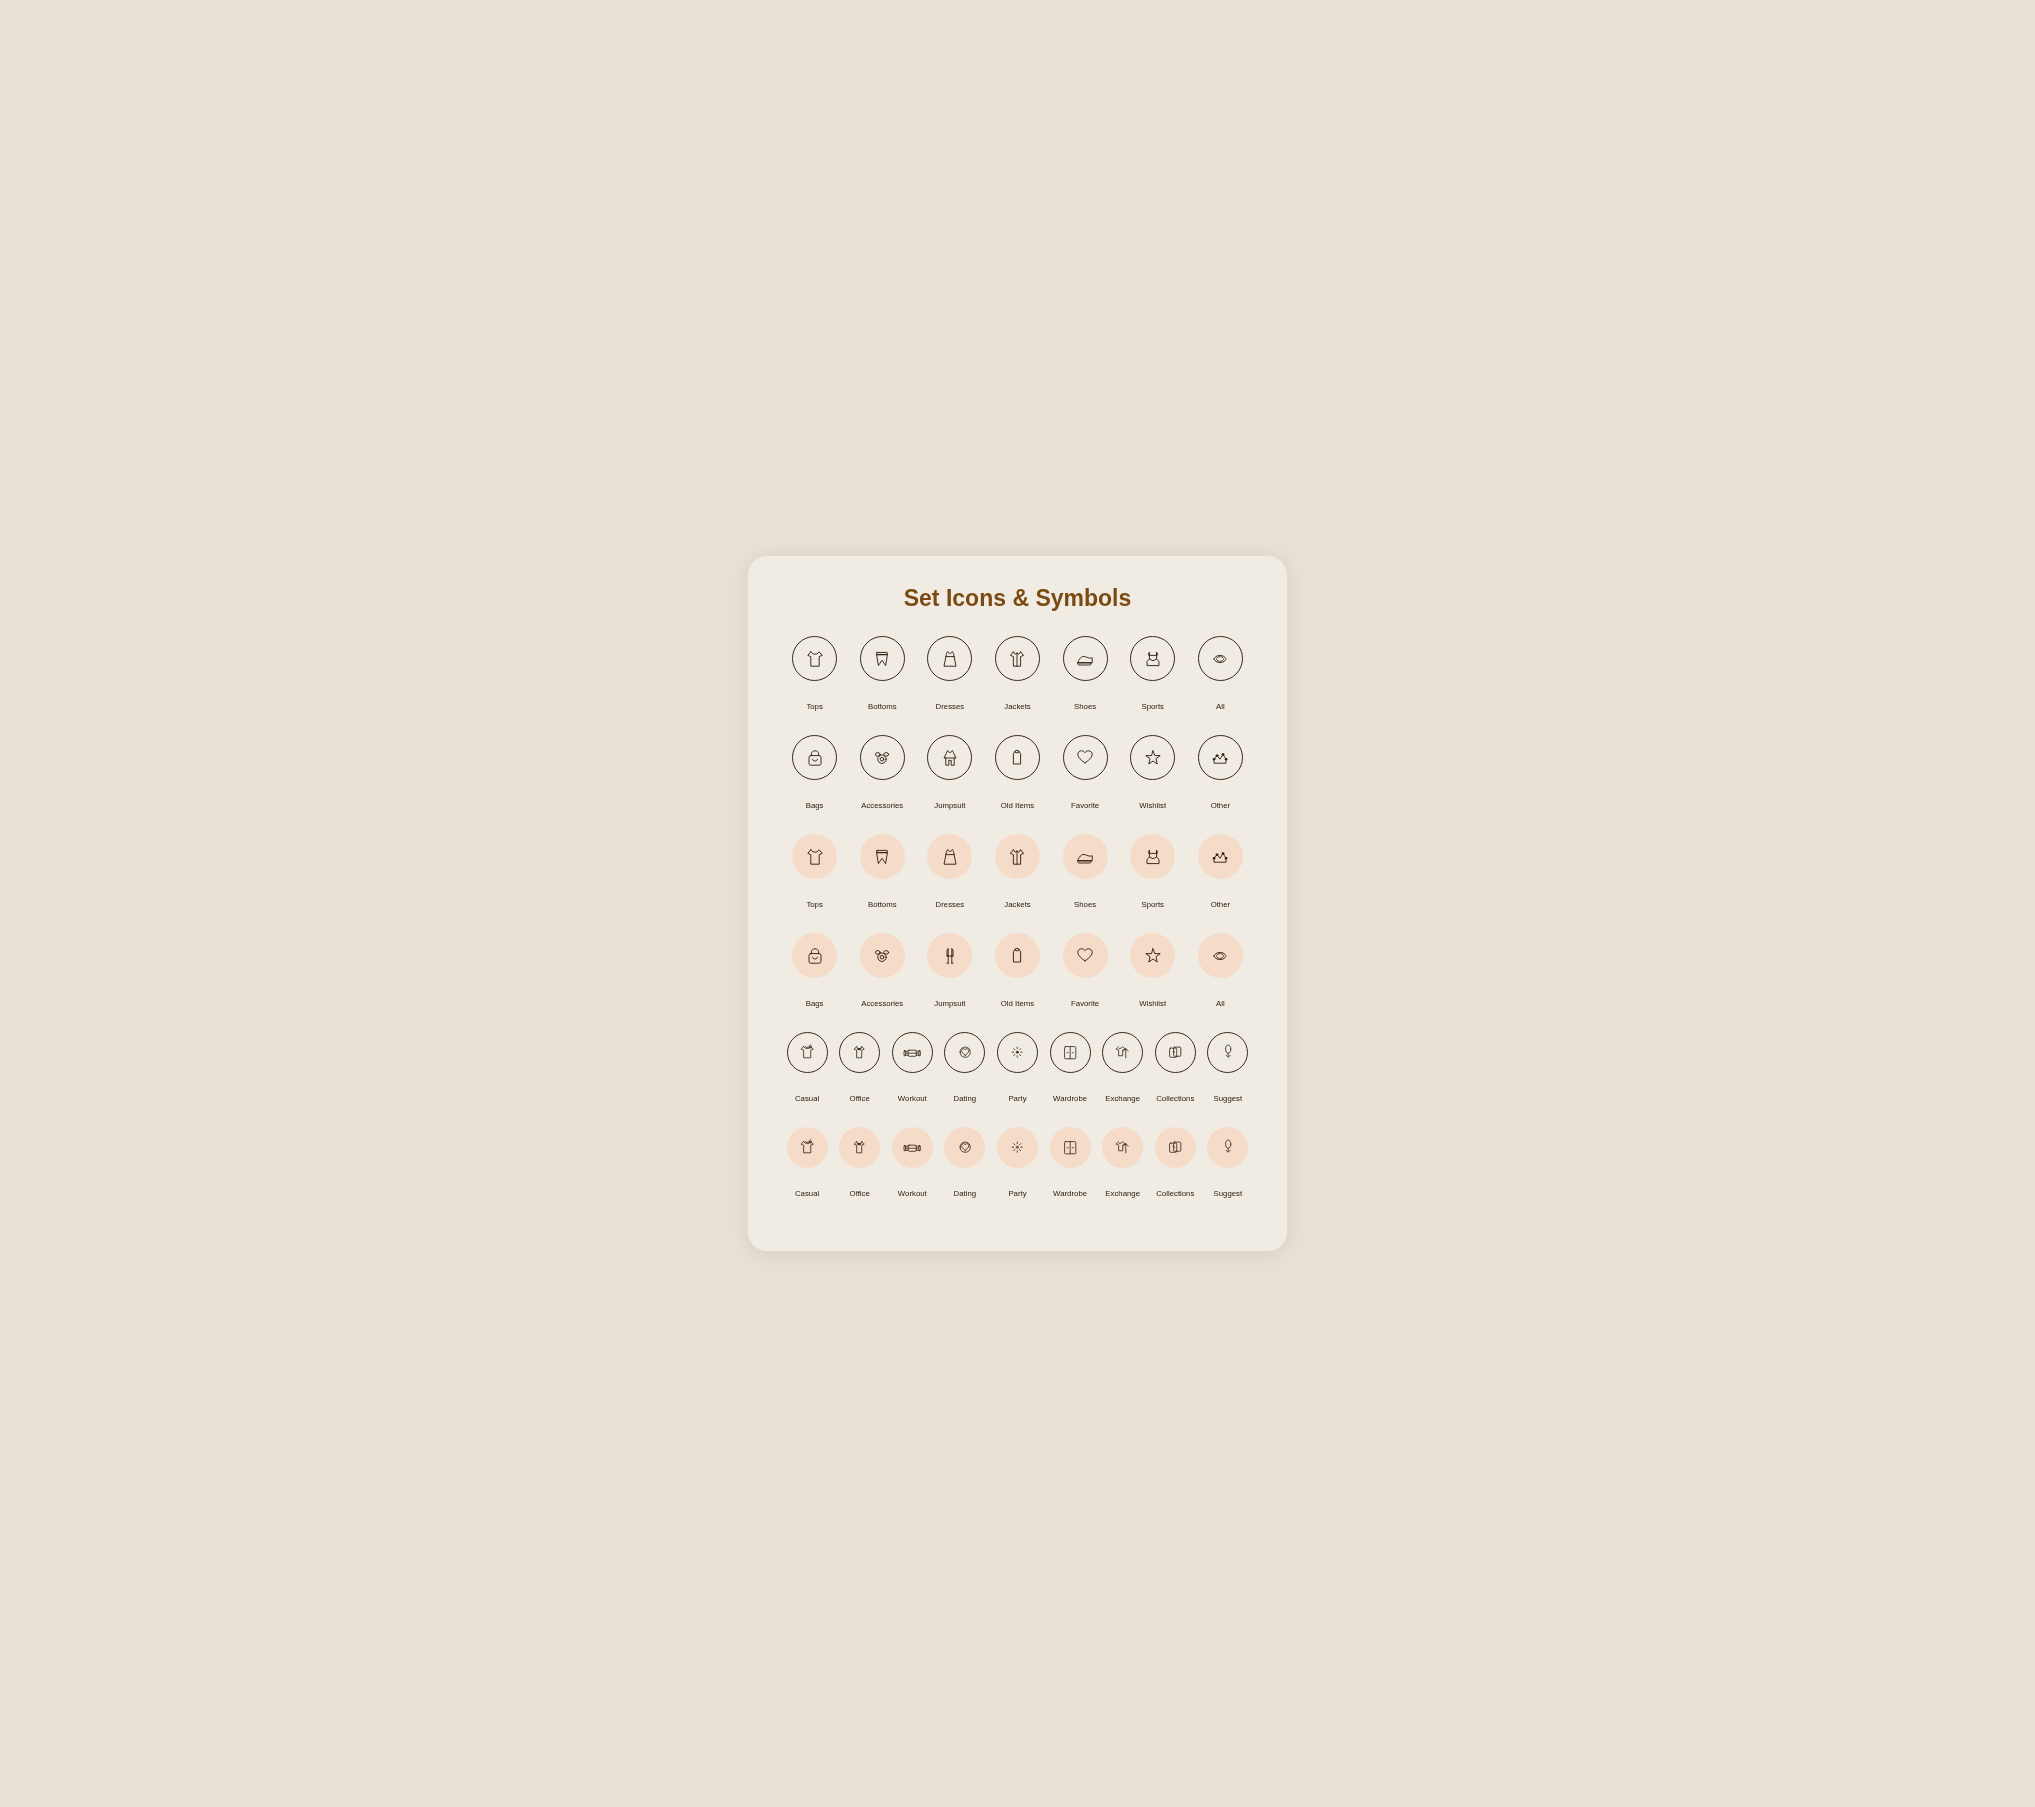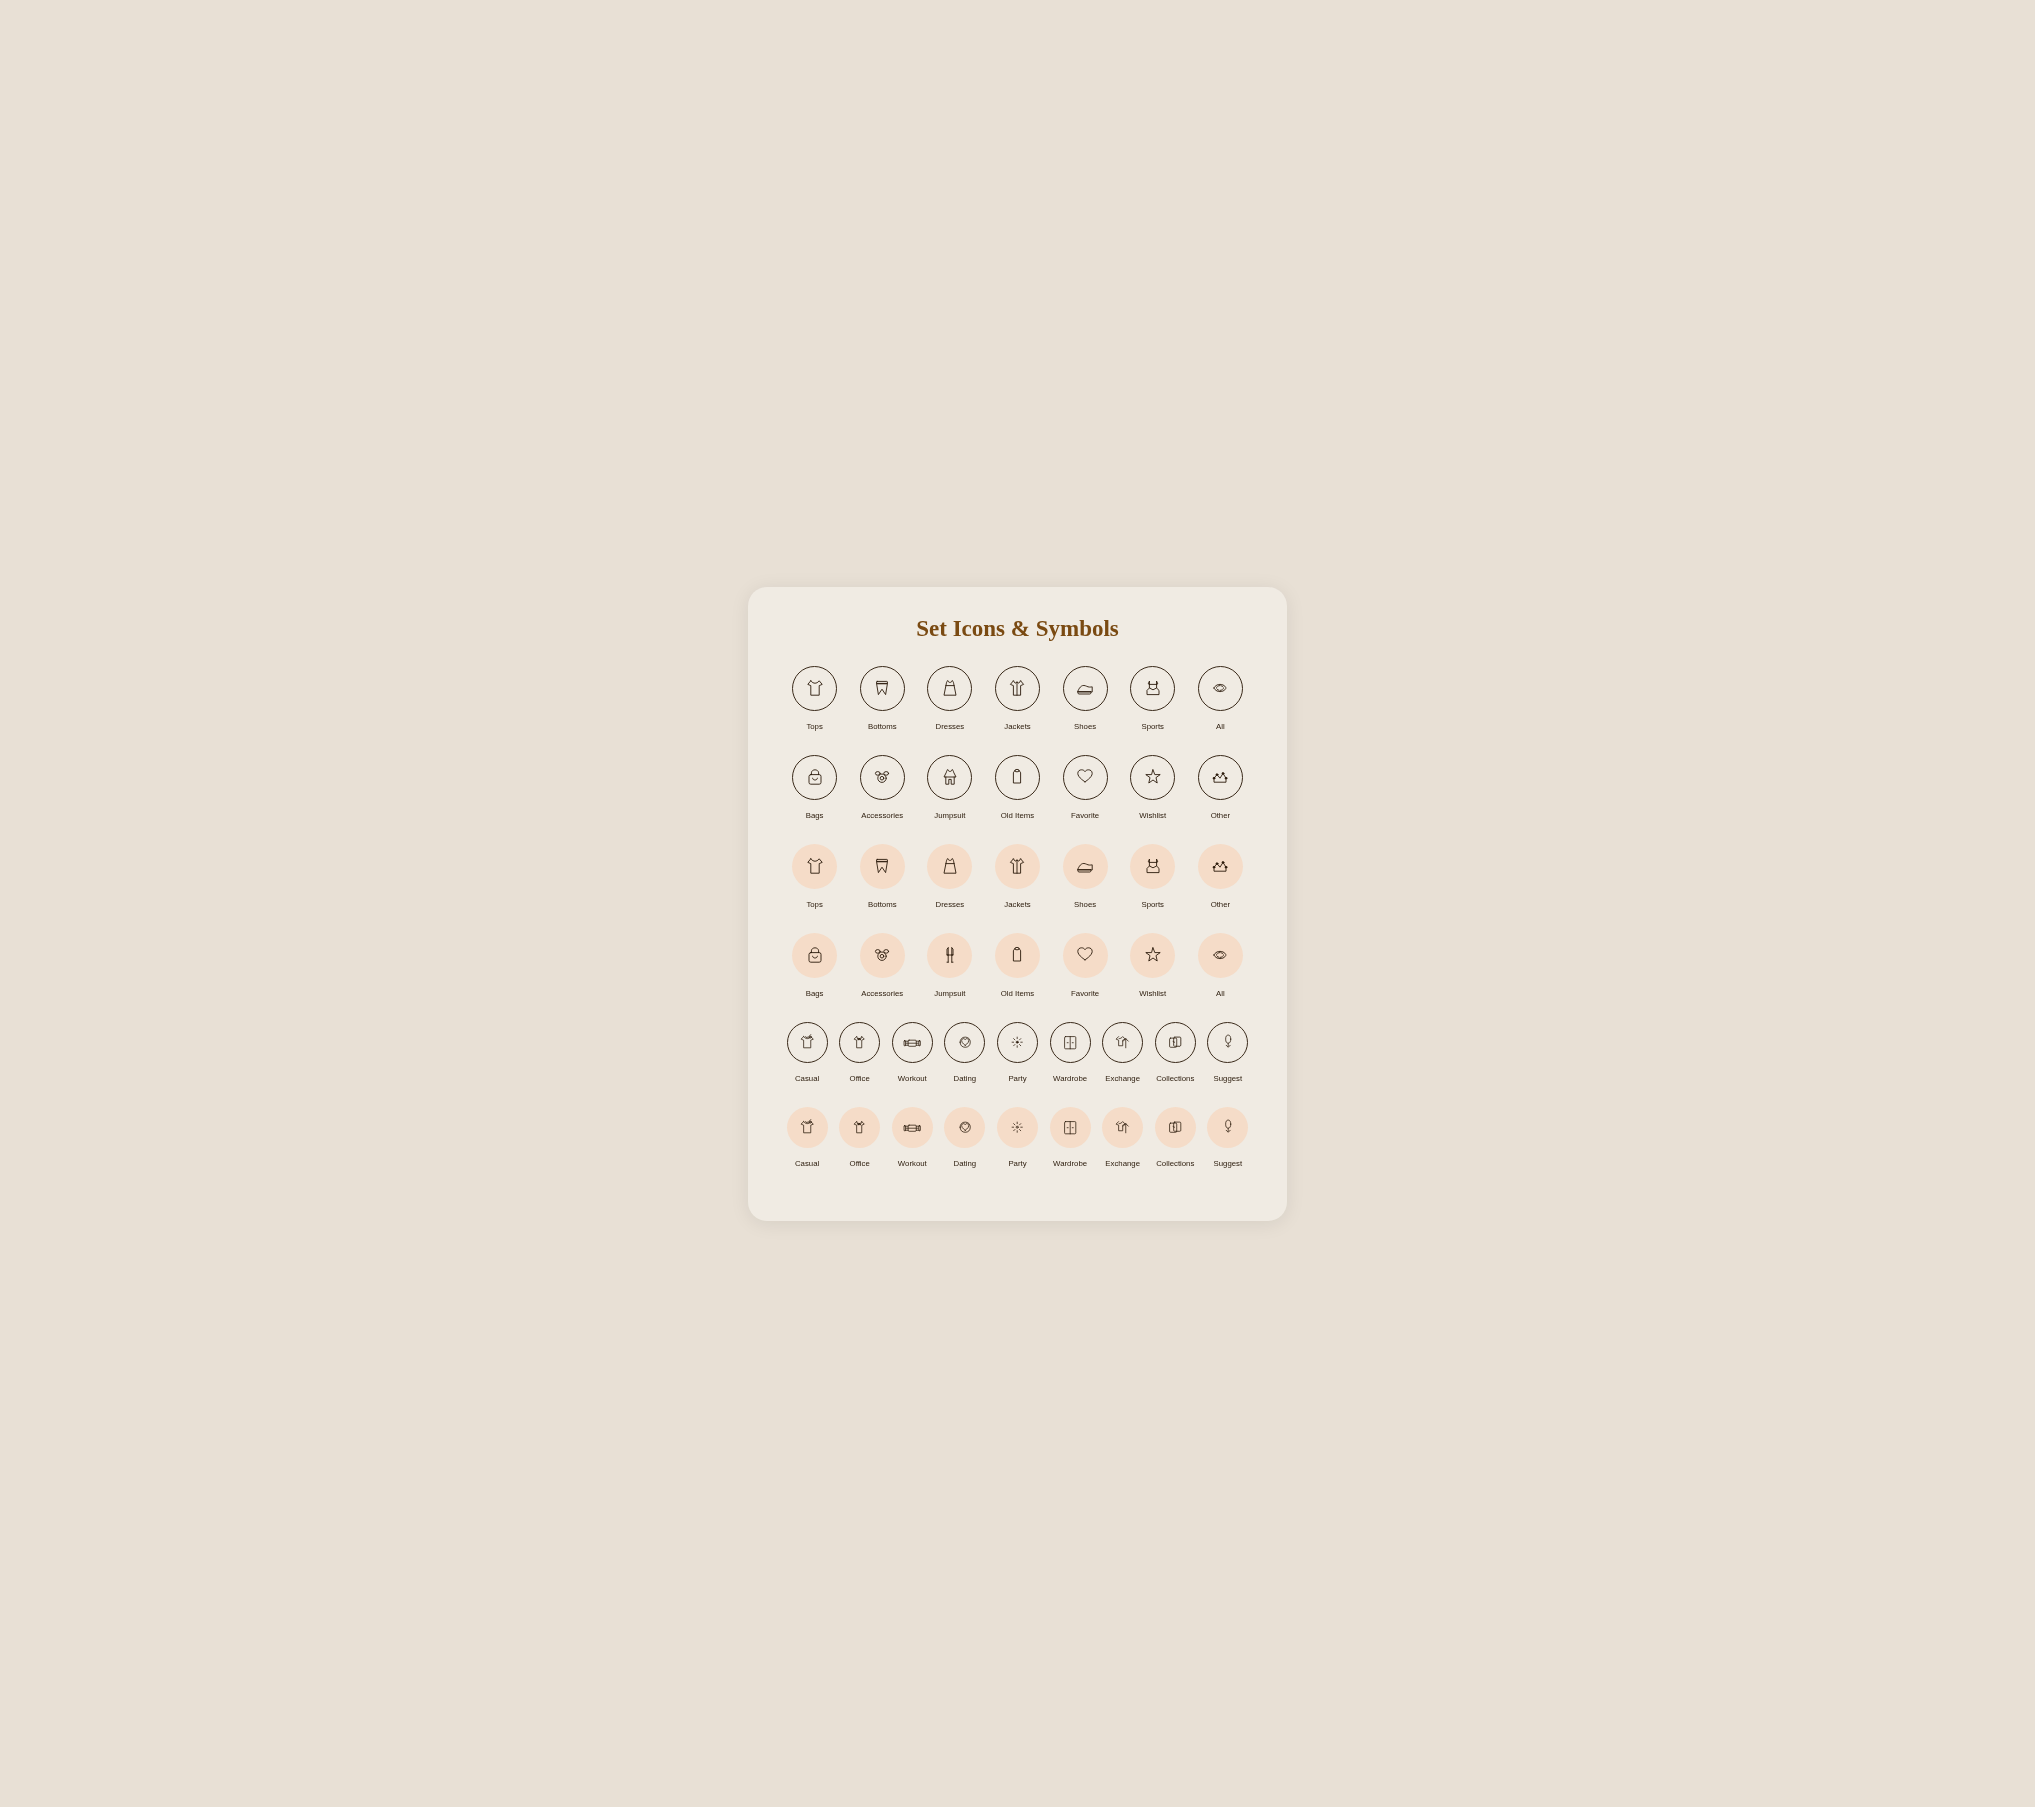--- a/index.html
+++ b/index.html
@@ -17,21 +17,21 @@
       padding: 29px 34px 34px;
       width: 539px;
       box-shadow: 0 2.4px 19px rgba(0,0,0,0.08);
     }
     .page-title {
       text-align: center;
       font-size: 23px;
       font-weight: 700;
       color: #7a4a12;
       margin-bottom: 24px;
-      font-family: Liberation Serif, serif;
+      font-family: Liberation Sans, sans-serif;
     }
     .section {
       margin-bottom: 19px;
     }
     .icon-grid {
       display: flex;
       flex-wrap: wrap;
       gap: 4.8px 0;
       justify-content: center;
     }
@@ -42,21 +42,21 @@
     }
     .icon-grid-9 {
       display: grid;
       grid-template-columns: repeat(9, 1fr);
       gap: 7.2px 2.4px;
     }
     .icon-item {
       display: flex;
       flex-direction: column;
       align-items: center;
-      gap: 11px;
+      gap: 21px;
     }
     .icon-circle {
       width: 45px;
       height: 45px;
       border-radius: 50%;
       display: flex;
       align-items: center;
       justify-content: center;
     }
     .icon-circle.outline {

